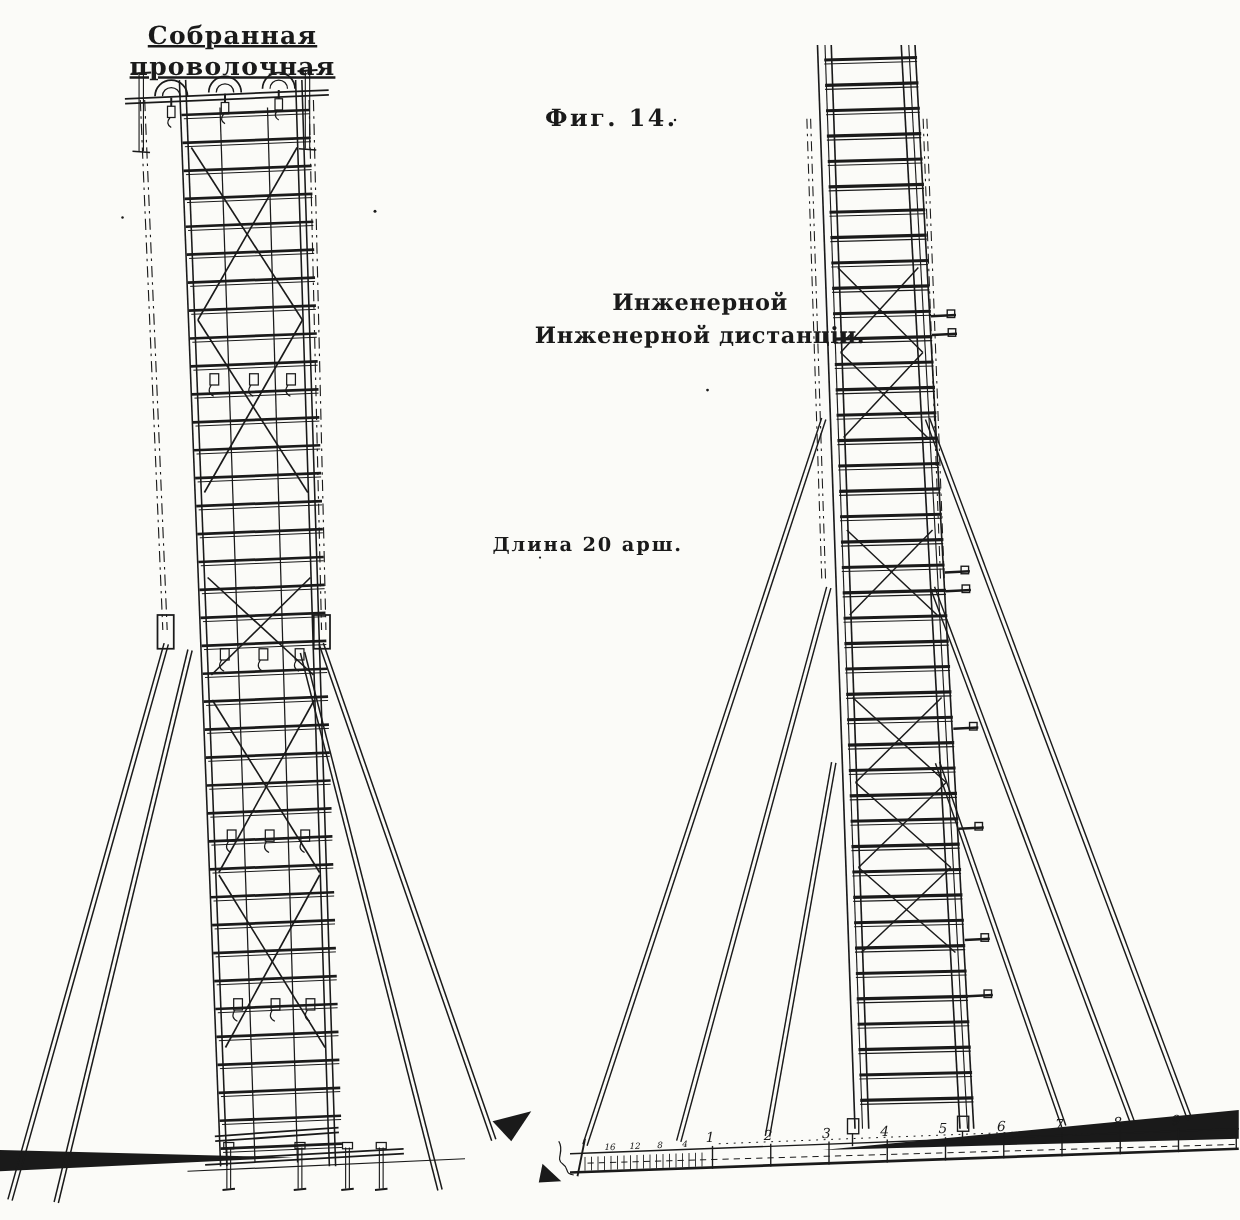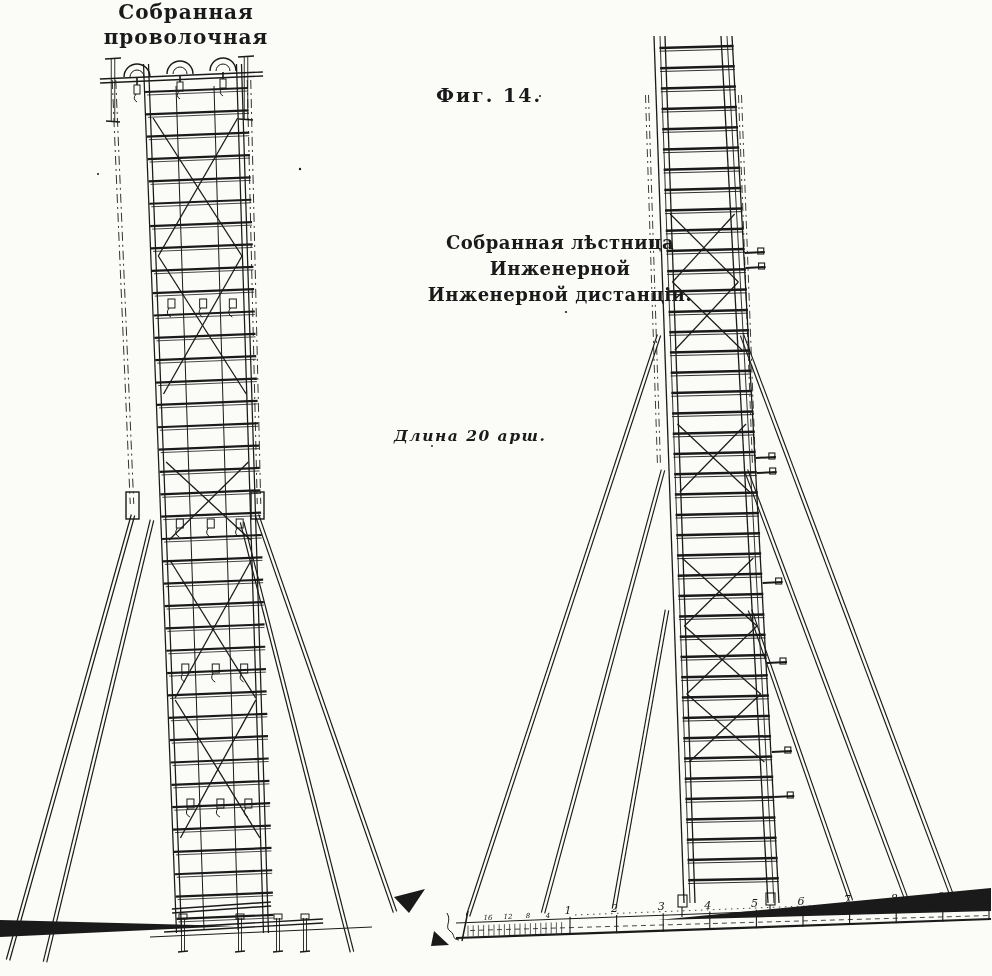--- a/index.html
+++ b/index.html
@@ -1,39 +1,38 @@
 <!DOCTYPE html>
 <html style="--paper: #fbfbf8; --ink: #1a1a1a;"><head>
 <meta charset="utf-8">
 <style>
   :root { --paper:#fbfbf8; --ink:#1a1a1a; }
   html,body{margin:0;padding:0;}
   .page{position:relative;width:992px;height:976px;background:var(--paper);overflow:hidden;
         font-family:"DejaVu Serif", serif;}
   .lbl{position:absolute;color:var(--ink);font-weight:600;}
-  .title{left:36px;top:0px;width:300px;text-align:center;font-size:20px;line-height:25px;letter-spacing:1px;}
+  .title{left:36px;top:16px;width:300px;text-align:center;font-size:20px;line-height:25px;letter-spacing:1px;text-decoration:underline;}
   .figcap{left:396px;top:84px;font-size:19px;letter-spacing:2px;margin-left:40px;}
   .rightcap{left:420px;top:230px;width:280px;text-align:center;font-size:18px;line-height:26px;letter-spacing:0.5px;}
-  .lencap{left:394px;top:426px;font-size:15.5px;letter-spacing:1.5px;font-style:italic;}
+  .lencap{left:394px;top:426px;font-size:15.5px;letter-spacing:1.5px;}
   svg{position:absolute;left:0;top:0;}
   svg *[stroke]{stroke:var(--ink);}
 </style>
 </head>
 <body>
 
 <div class="page">
 
   <div class="lbl title">
     <div>Собранная проволочная</div>
   </div>
 
   <div class="lbl figcap">Фиг. 14.</div>
 
   <div class="lbl rightcap">
-    <div>Собранная лѣстница</div>
     <div>Инженерной</div>
     <div>Инженерной дистанціи.</div>
   </div>
 
   <div class="lbl lencap">Длина 20 арш.</div>
 
   <svg id="art" width="992" height="976" viewBox="0 0 992 976">
     <g>
       <path d="M281,189 C282,180 288,176 300,175 L437,163 C446,162 450,159 453,152
                C455,159 461,161 469,161 L594,161 C603,161 609,164 612,172 L614,177" fill="none" stroke-width="1.7"></path>

